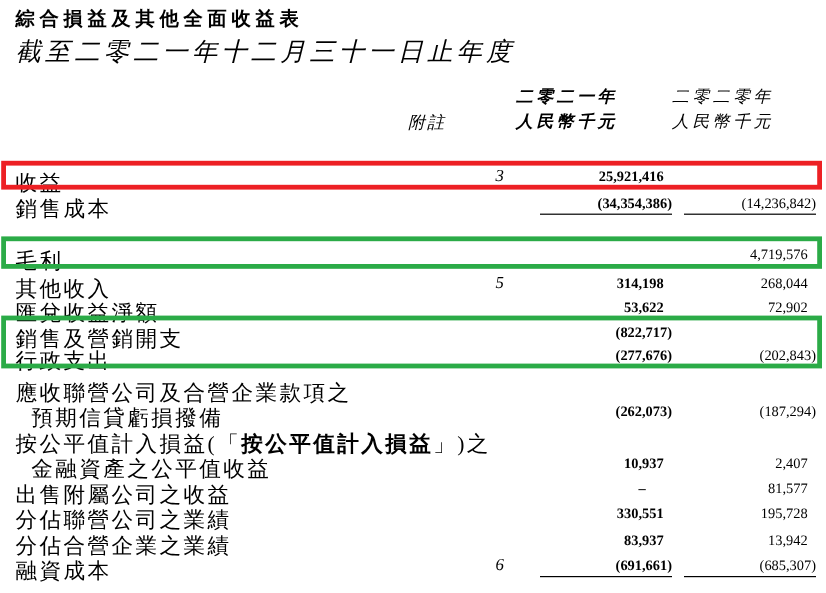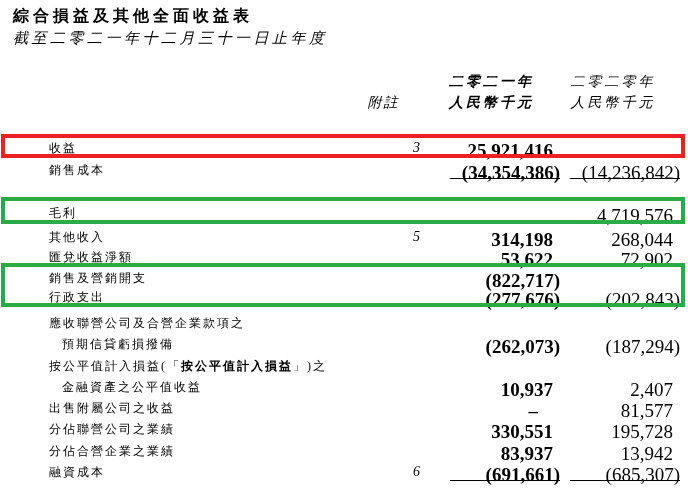--- a/index.html
+++ b/index.html
@@ -10,40 +10,39 @@
   }
   .page{position:absolute;inset:0;}
 
   .title{
     position:absolute;left:13px;top:6px;
     font-family:"Liberation Sans","DejaVu Sans",sans-serif;
     font-weight:700;font-size:16px;letter-spacing:4px;white-space:nowrap;
   }
   .subtitle{
     position:absolute;left:13px;top:29px;
-    font-style:italic;font-size:15px;letter-spacing:3.5px;white-space:nowrap;
+    font-style:italic;font-size:21px;letter-spacing:3.5px;white-space:nowrap;
   }
 
-  .hdr{position:absolute;text-align:center;font-style:italic;font-size:14px;white-space:nowrap;}
+  .hdr{position:absolute;text-align:left;font-style:italic;font-size:14px;white-space:nowrap;}
   .hdr-note{left:340px;top:94px;width:87px;letter-spacing:2px;font-family:Liberation Mono, monospace;}
   .hdr-2021{left:430px;top:71px;width:123px;font-weight:700;letter-spacing:3px;line-height:21px;}
   .hdr-2020{left:560px;top:71px;width:106px;letter-spacing:3px;line-height:21px;}
 
   .row{position:absolute;left:0;width:688px;height:18px;}
   .label{
-    position:absolute;left:13px;top:0;font-size:12px;letter-spacing:2px;
+    position:absolute;left:13px;top:0;font-size:18px;letter-spacing:2px;
     white-space:nowrap;
-    margin-left:36px;
   }
   .label.indent{left:26px;}
   .bold-part{font-weight:700;}
 
   .cell{
     position:absolute;top:0;height:17px;text-align:right;
-    font-size:19px;white-space:nowrap;box-sizing:border-box;
+    font-size:12px;white-space:nowrap;box-sizing:border-box;
   }
   .note-cell{left:340px;width:80px;font-style:italic;font-size:14px;}
   .v2021{left:450px;width:110px;font-weight:700;}
   .v2020{left:570px;width:110px;}
   .cell.plain{padding-right:7px;}
   .cell.dash{padding-right:22px;}
   .cell.underline{border-bottom:1.5px solid #000;}
 
   .hl{
     position:absolute;left:1px;width:684px;box-sizing:border-box;

